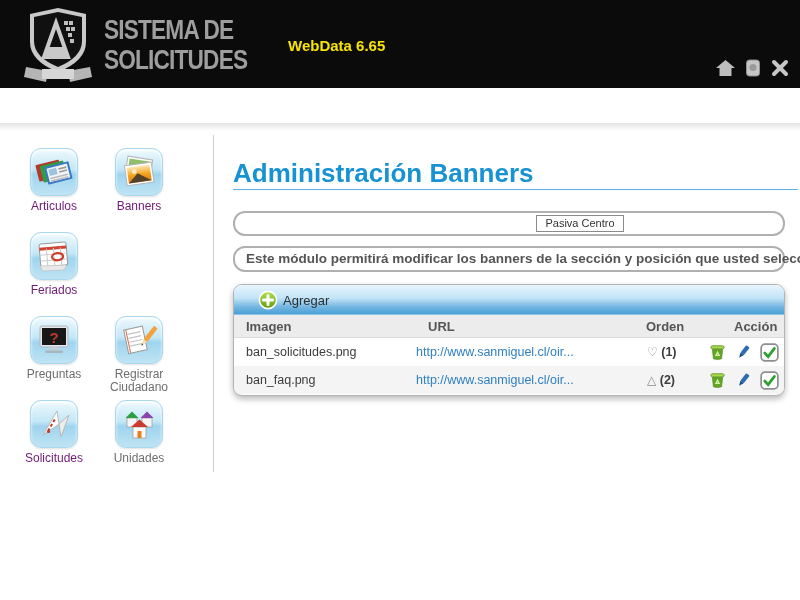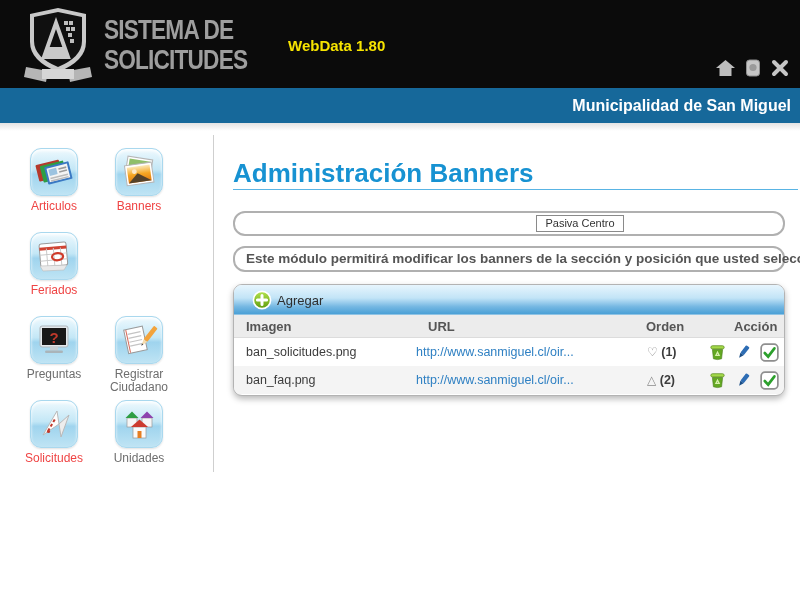--- a/index.html
+++ b/index.html
@@ -26,21 +26,21 @@
 
   
   .v-divider { position:absolute; left:213px; top:135px; width:1px; height:435px; background:#cfcfcf; }
   .side-item { position:absolute; width:86px; text-align:center; cursor:pointer; }
   .side-icon { width:48px; height:48px; margin:0 auto; border-radius:11px;
                background:linear-gradient(180deg,#eef9fe 0%,#c3e7f6 45%,#9fd4ee 55%,#bfe4f4 100%);
                border:1px solid #a9d8ee; box-shadow:inset 0 2px 3px rgba(255,255,255,.9), 0 1px 2px rgba(0,0,0,.12);
                display:flex; align-items:center; justify-content:center; }
   .side-icon svg { width:40px; height:40px; }
   .side-label { margin-top:4px; font-size:12px; line-height:13px; }
-  .side-label.blue { color:#ef4444; }
+  .side-label.blue { color:#701a75; }
   .side-label.gray { color:#6e6e6e; }
 
   
   .page-title-wrap { position:absolute; left:233px; top:158px; width:565px;
                      border-bottom:1px solid #59b4e4; }
   .page-title { color:#1792d2; font-size:26px; font-weight:bold; }
 
   .rbox { position:absolute; left:233px; width:552px; border:2px solid #b0b0b0;
           border-radius:12px; background:#fff; }
   .box-pos { top:211px; height:25px; }
@@ -51,21 +51,21 @@
   .box-info { top:246px; height:26px; }
   .box-info .msg { position:absolute; left:11px; top:0; line-height:22px; font-size:13.5px;
                    font-weight:bold; color:#555; white-space:nowrap; }
 
   
   .panel { position:absolute; left:233px; top:284px; width:552px; height:112px;
            border:1px solid #b3b3b3; border-radius:9px; overflow:hidden; background:#fff;
            box-shadow:0 3px 6px rgba(0,0,0,.28); }
   .panel-head { position:relative; height:30px; border-bottom:1px solid #8fc3e4;
                 background:linear-gradient(180deg,#e7f5fd 0%,#c2e4f7 45%,#74b7e2 75%,#4aa0d6 100%); }
-  .add-btn { position:absolute; left:18px; top:5px; display:flex; align-items:center; gap:5px; cursor:pointer; }
+  .add-btn { position:absolute; left:24px; top:5px; display:flex; align-items:center; gap:5px; cursor:pointer; }
   .add-btn .add-label { font-size:13px; color:#2e2e2e; }
   .cols-row { position:relative; height:23px; background:#ececec; border-bottom:1px solid #dcdcdc; }
   .cols-row span { position:absolute; top:0; line-height:23px; font-size:13px; font-weight:bold; color:#555; }
   .c-imagen { left:12px; } .c-url { left:194px; } .c-orden { left:412px; } .c-accion { left:500px; }
   .trow { position:relative; height:28px;padding-left:16px; }
   .trow.odd { background:#fff; } .trow.even { background:#f4f4f4; }
   .trow .cell { position:absolute; top:0; line-height:28px; font-size:12.5px; color:#3c3c3c; }
   .cell-img { left:12px; }
   .cell-url { left:182px; color:#2f80c3 !important; text-decoration:none; cursor:pointer; }
   .cell-orden { left:413px; font-weight:bold; color:#444; }
@@ -96,38 +96,35 @@
           <rect x="48" y="34" width="4" height="4"></rect>
       </g>
       <path d="M4 62 L26 66 L24 77 L2 72 Z" fill="#b5b5b5"></path>
       <path d="M68 62 L46 66 L48 77 L70 72 Z" fill="#b5b5b5"></path>
       <rect x="20" y="64" width="32" height="10" fill="#d6d6d6"></rect>
     </svg>
     <div class="app-title">
       <div>SISTEMA DE</div>
       <div>SOLICITUDES</div>
     </div>
-    <div class="version">WebData 1.80</div>
+    <div class="version">WebData 6.65</div>
     <div class="win-icons">
       <svg width="21" height="20" viewBox="0 0 21 20">
         <path d="M10.5 2 L20 10 H16.5 V18 H4.5 V10 H1 Z" fill="#bdbdbd"></path>
       </svg>
       <svg width="20" height="20" viewBox="0 0 20 20">
         <rect x="3.5" y="2" width="13" height="16" rx="3" fill="#c6c6c6" stroke="#8f8f8f"></rect>
         <circle cx="10" cy="9.5" r="3.6" fill="#9a9a9a"></circle>
       </svg>
       <svg width="20" height="20" viewBox="0 0 20 20">
         <path d="M4 4 L16 16 M16 4 L4 16" stroke="#c6c6c6" stroke-width="4" stroke-linecap="round"></path>
       </svg>
     </div>
   </div>
 
-  <div class="topbar">
-    <div class="org">Municipalidad de San Miguel</div>
-  </div>
   <div class="top-shadow"></div>
 
   <div class="v-divider"></div>
 
   <div class="side-item" style="left:11px; top:148px;">
     <div class="side-icon">
       <svg viewBox="0 0 40 40">
         <g transform="rotate(-14 20 22)">
           <rect x="4" y="9" width="24" height="17" rx="1" fill="#b5392c"></rect>
           <rect x="8" y="11" width="24" height="17" rx="1" fill="#2e9e44"></rect>

